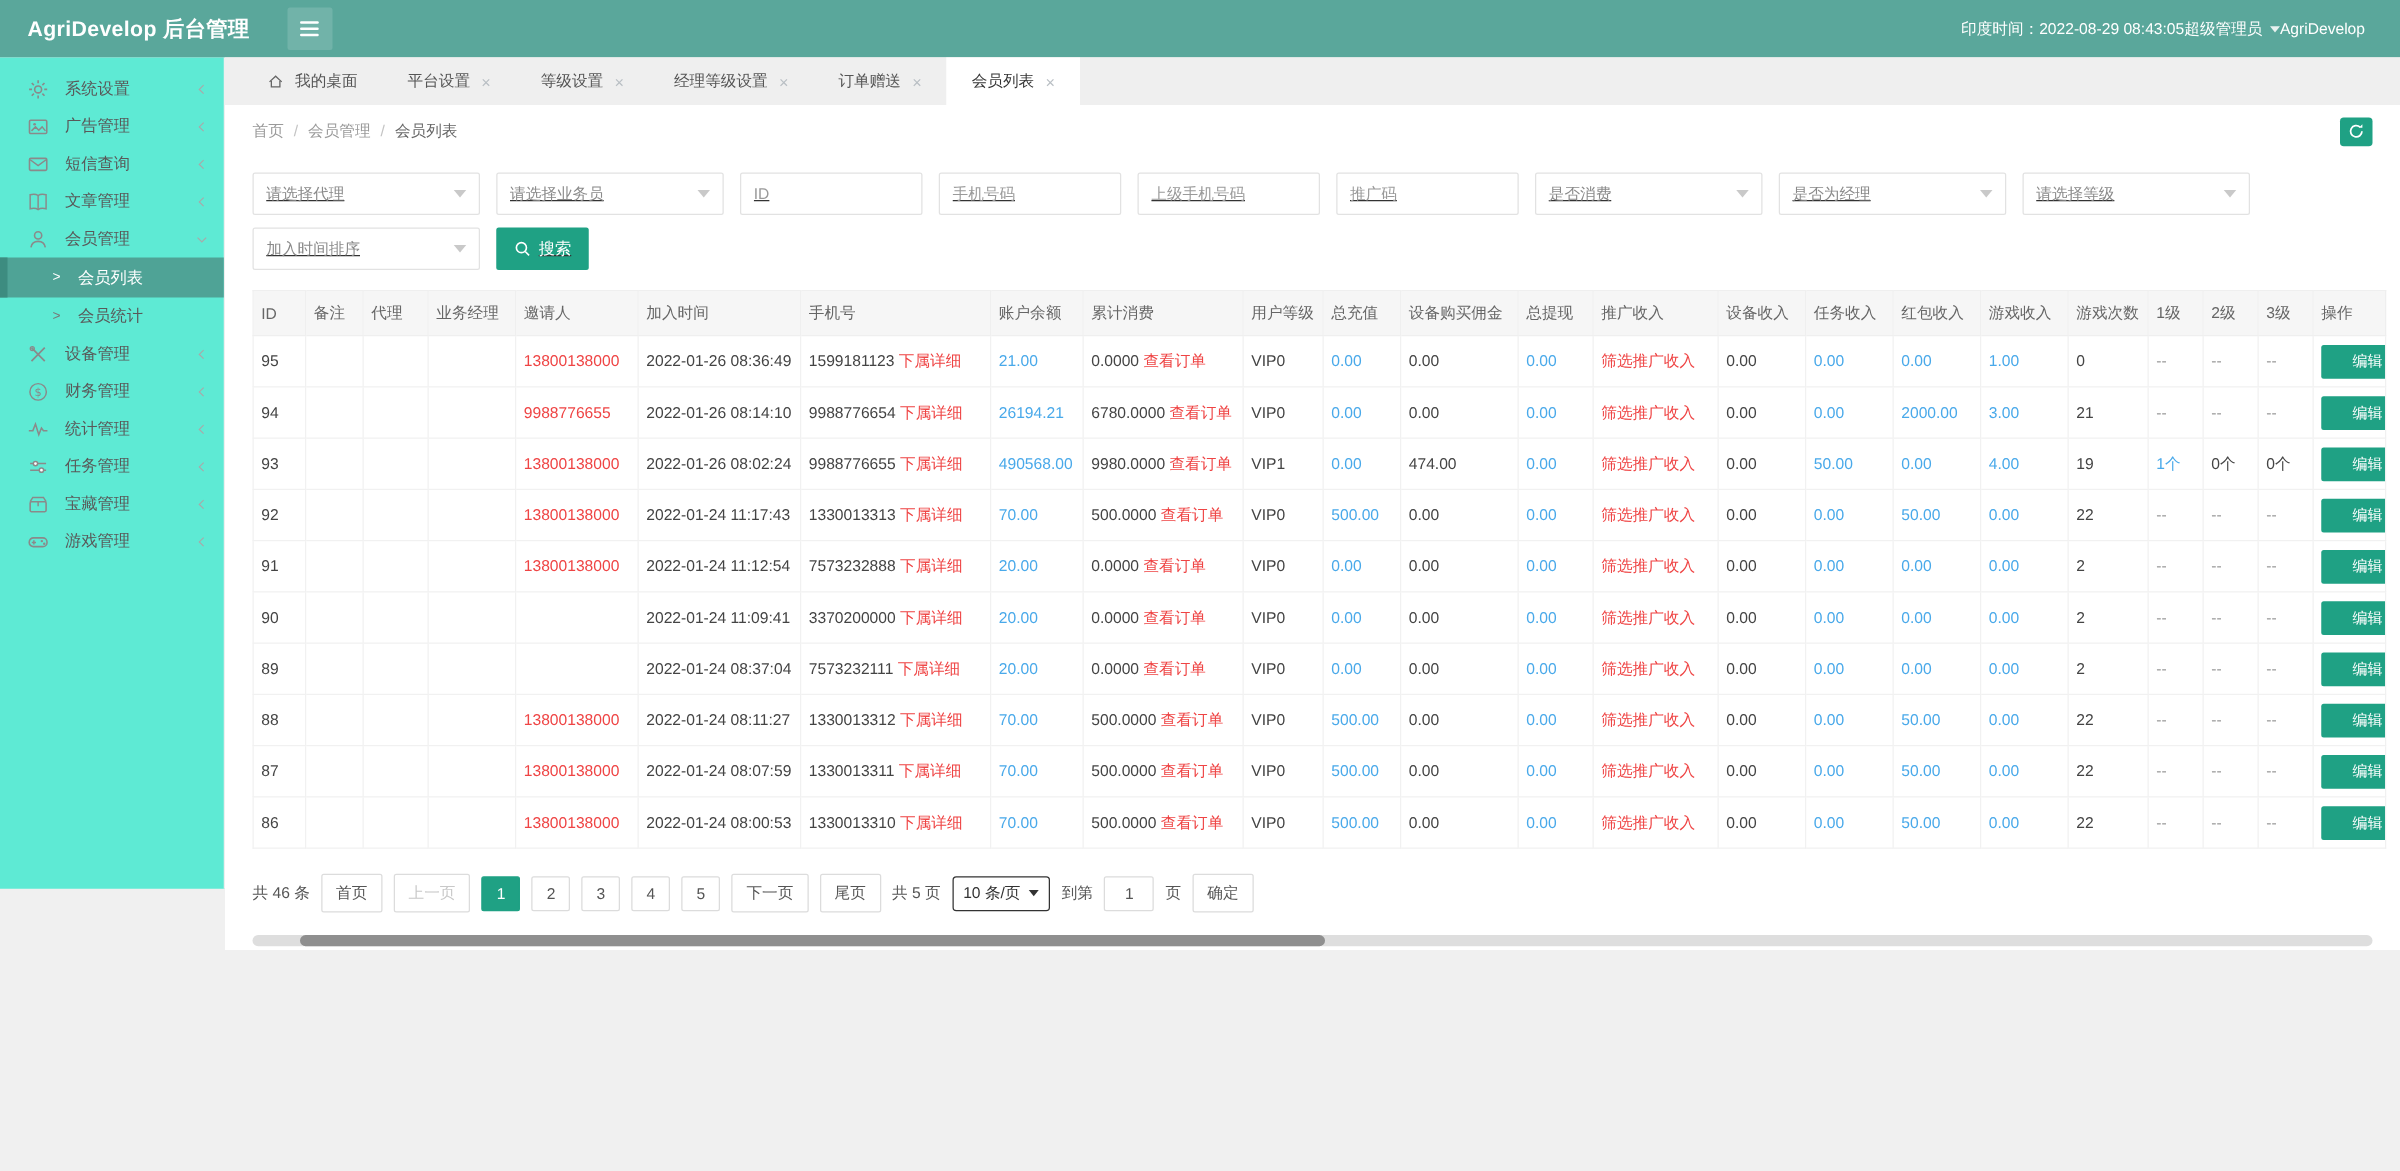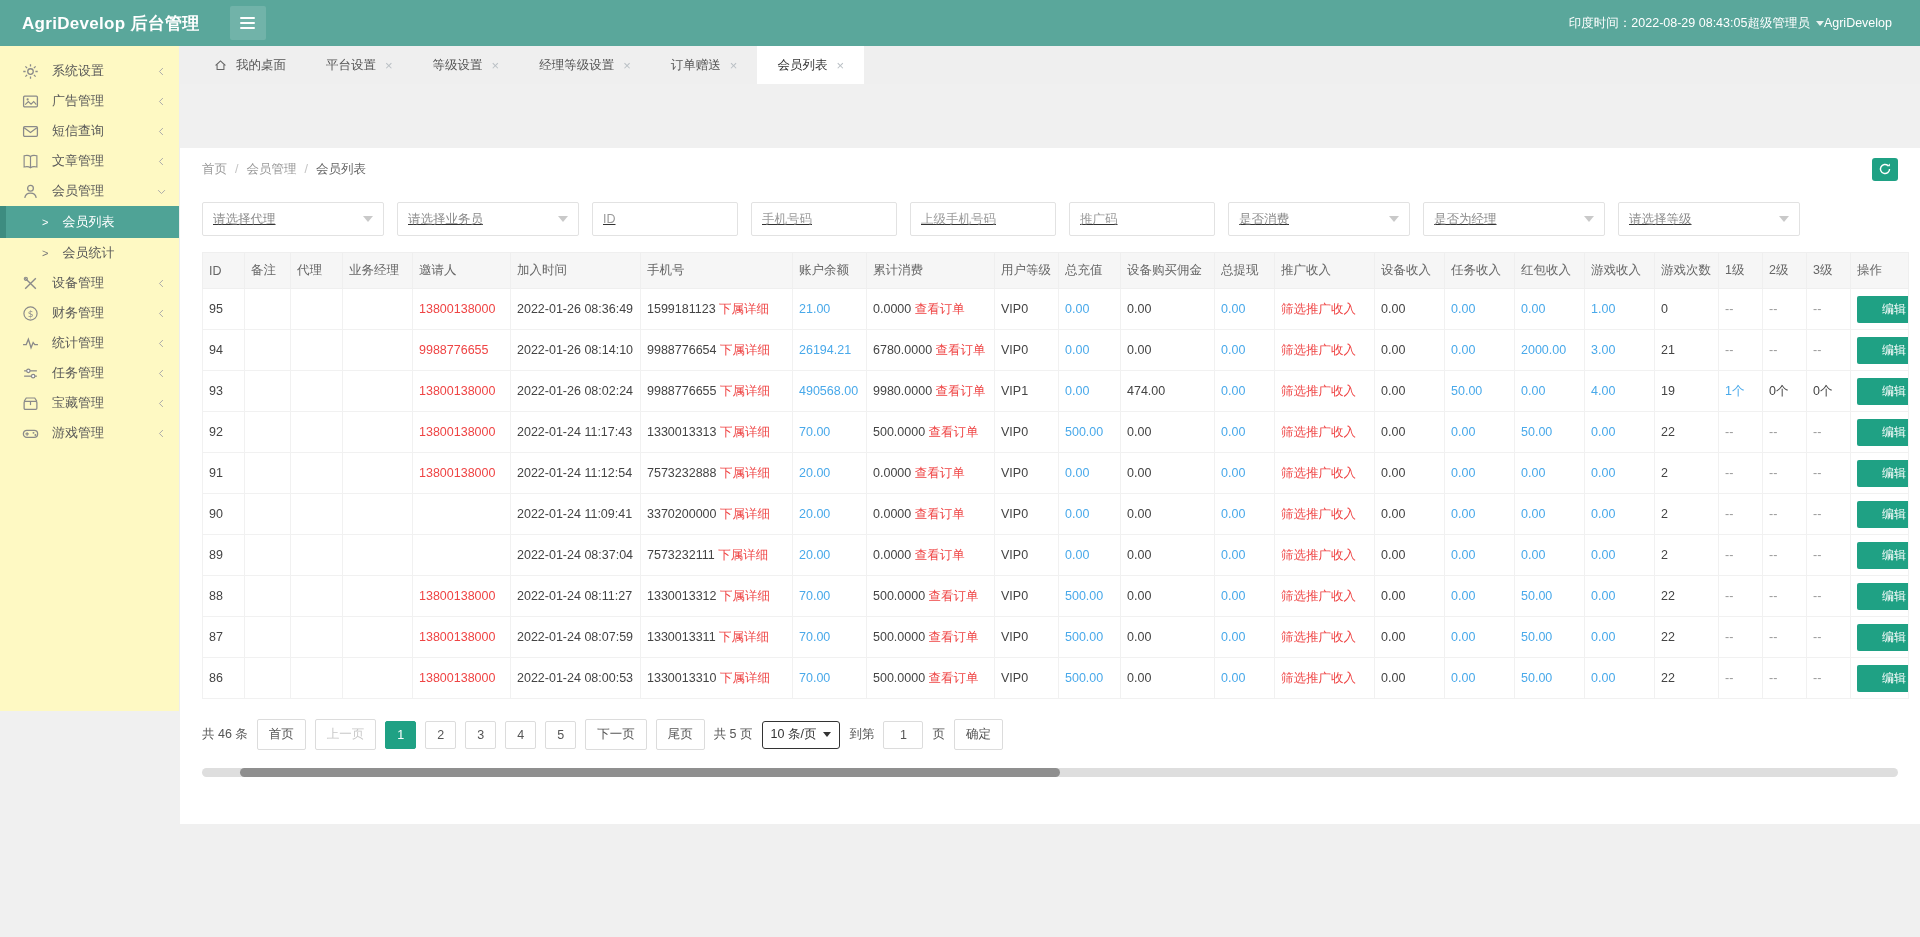--- a/index.html
+++ b/index.html
@@ -13,41 +13,41 @@
   .hamburger { width:36px; height:34px; margin-left:30px; background:rgba(255,255,255,.14); border-radius:2px;
                display:flex; flex-direction:column; justify-content:center; gap:3px; align-items:center; cursor:pointer; }
   .hamburger i { display:block; width:15px; height:2px; background:#fff; border-radius:1px; }
   .topbar .spacer { flex:1; }
   .topbar-right { display:flex; align-items:center; margin-right:28px; font-size:12.5px; }
   .admin-dd { display:flex; align-items:center; gap:6px; cursor:pointer; }
   .caret-down-white { width:0; height:0; border-left:4px solid transparent; border-right:4px solid transparent; border-top:5px solid #e8f2f0; }
 
   
   .layout { flex:1; display:flex; min-height:0; }
-  .sidebar { width:180px; background:#fef9c3; padding-top:10px; flex:0 0 auto; border-right:1px solid #eee; }
+  .sidebar { width:180px; background:#5eead4; padding-top:10px; flex:0 0 auto; border-right:1px solid #eee; }
   .side-item { height:30px; display:flex; align-items:center; padding:0 12px 0 22px; font-size:13px; color:#595959; cursor:pointer; }
   .side-item .s-icon { width:17px; height:17px; margin-right:13px; display:inline-flex; }
   .side-item .s-icon svg { width:17px; height:17px; }
   .side-item .chev { margin-left:auto; display:inline-flex; }
   .side-sub { height:30px; display:flex; align-items:center; padding-left:42px; font-size:13px; color:#595959; cursor:pointer; }
   .side-sub .arrow { margin-right:14px; font-size:11px; color:#777; }
   .side-sub.active { height:32px; background:#4fa396; color:#fff; border-left:6px solid #3d8c80; padding-left:36px; }
   .side-sub.active .arrow { color:#fff; }
 
-  .main { flex:1; display:flex; flex-direction:column; min-width:0; background:#f0f0f0;gap:44px; }
+  .main { flex:1; display:flex; flex-direction:column; min-width:0; background:#f0f0f0; }
 
   
   .tabbar { height:38px; background:#efefef; display:flex; align-items:stretch; flex:0 0 auto; padding-left:14px; }
   .tab { display:flex; align-items:center; gap:9px; padding:0 20px; font-size:12.5px; color:#555; cursor:pointer; }
   .tab.active { background:#fff; color:#333; }
   .tab .t-close { color:#b9bfc4; font-size:13px; line-height:1; cursor:pointer; }
   .tab .home-ico { display:inline-flex; }
 
   
-  .content { background:#fff; height:676px; flex:0 0 auto; display:flex; flex-direction:column;margin-top:20px; }
+  .content { background:#fff; height:676px; flex:0 0 auto; display:flex; flex-direction:column; }
   .crumb-row { height:42px; display:flex; align-items:center; padding:0 22px; }
   .crumbs { font-size:12.5px; color:#9a9a9a; display:flex; gap:8px; align-items:center; }
   .crumbs .sep { color:#c4c4c4; }
   .crumbs .cur { color:#666; }
   .refresh-btn { margin-left:auto; width:26px; height:23px; background:#1fa184; border-radius:3px; display:flex; align-items:center; justify-content:center; cursor:pointer; }
 
   .filters { padding:2px 22px 0; }
   .f-row { display:flex; gap:13px; margin-top:10px;text-decoration:underline; }
   .f-box { height:34px; border:1px solid #e2e2e2; border-radius:2px; background:#fff; display:flex; align-items:center;
            padding:0 10px; font-size:12.5px; color:#8a8a8a; }
@@ -368,20 +368,35 @@
               </div>
               <div class="f-box f-select w-select">
                 <span>是否为经理</span>
                 <span class="caret-gray"></span>
               </div>
               <div class="f-box f-select w-select">
                 <span>请选择等级</span>
                 <span class="caret-gray"></span>
               </div>
             </div>
+          <div class="f-row">
+            <div class="f-box f-select w-select">
+              <span>加入时间排序</span>
+              <span class="caret-gray"></span>
+            </div>
+            <button class="search-btn">
+              <span style="display:inline-flex;">
+                <svg width="14" height="14" viewBox="0 0 16 16">
+                    <circle cx="7" cy="7" r="4.6" fill="none" stroke="#fff" stroke-width="1.5"></circle>
+                    <line x1="10.5" y1="10.5" x2="14" y2="14" stroke="#fff" stroke-width="1.5"></line>
+                  </svg>
+              </span>
+              <span>搜索</span>
+            </button>
+          </div>
         </div>
 
         <div class="table-wrap">
           <table>
             <colgroup id="cols">
                 <col style="width: 42px;">
                 <col style="width: 46px;">
                 <col style="width: 52px;">
                 <col style="width: 70px;">
                 <col style="width: 98px;">

